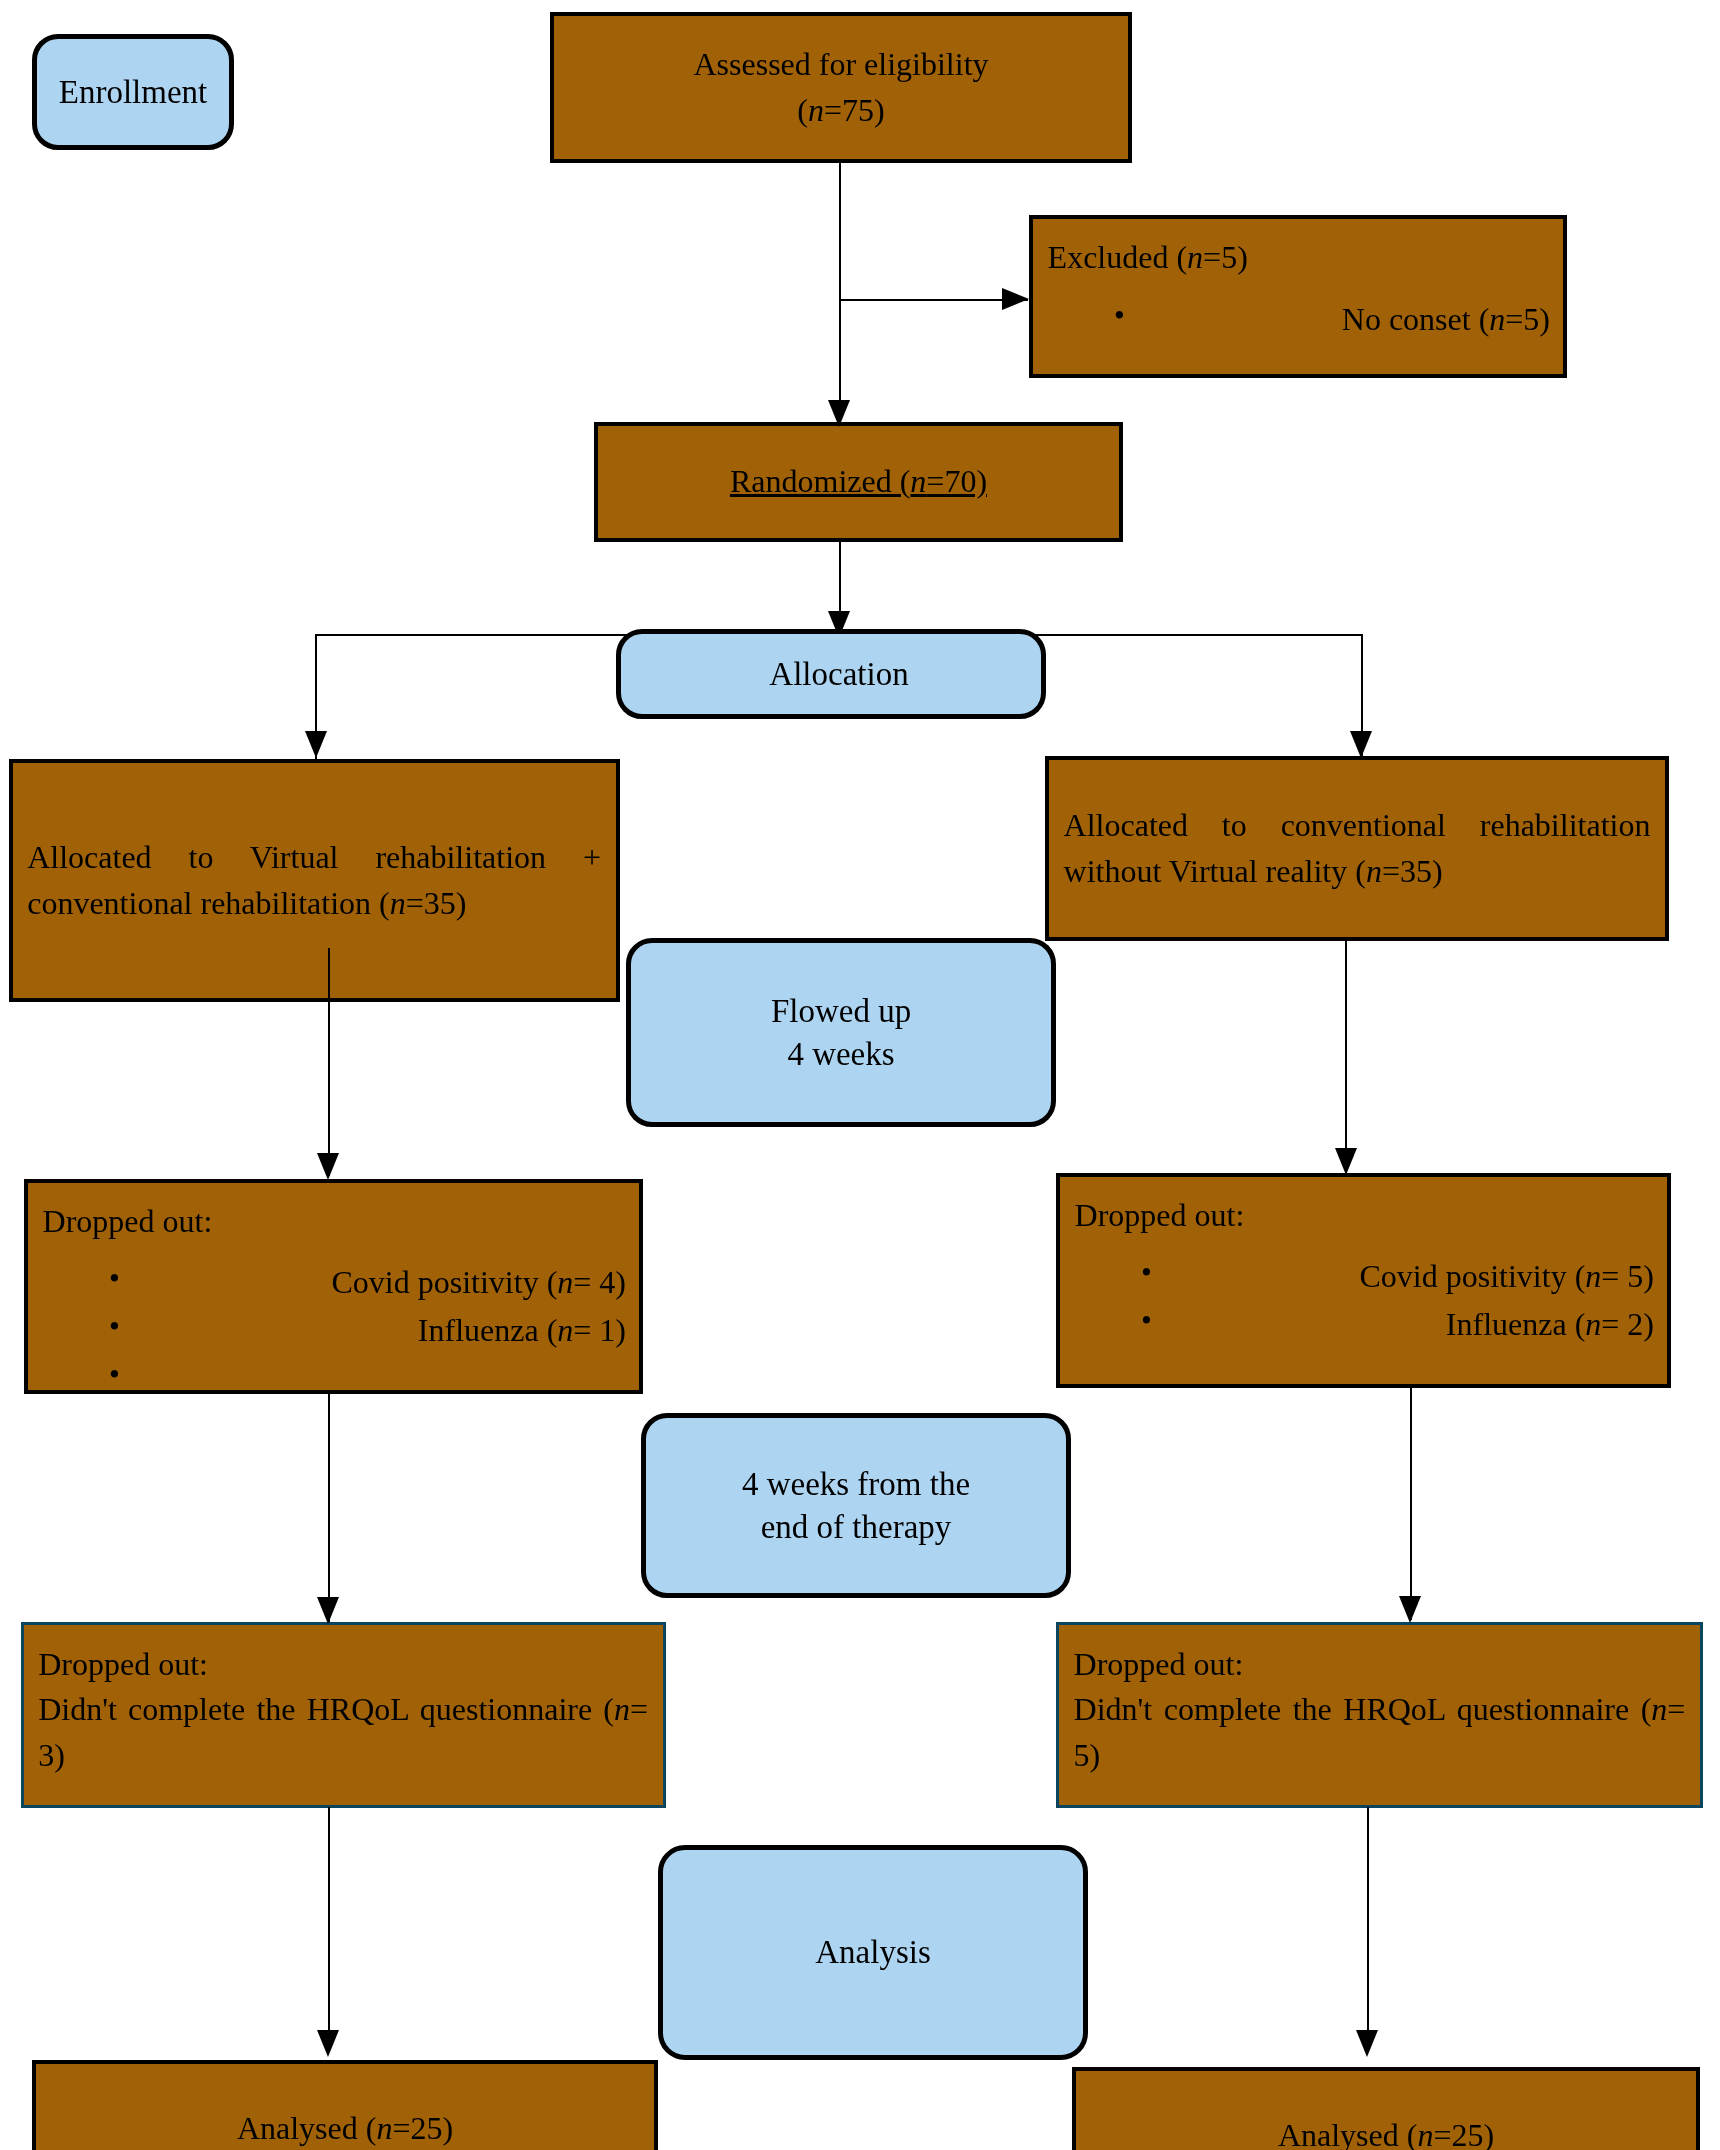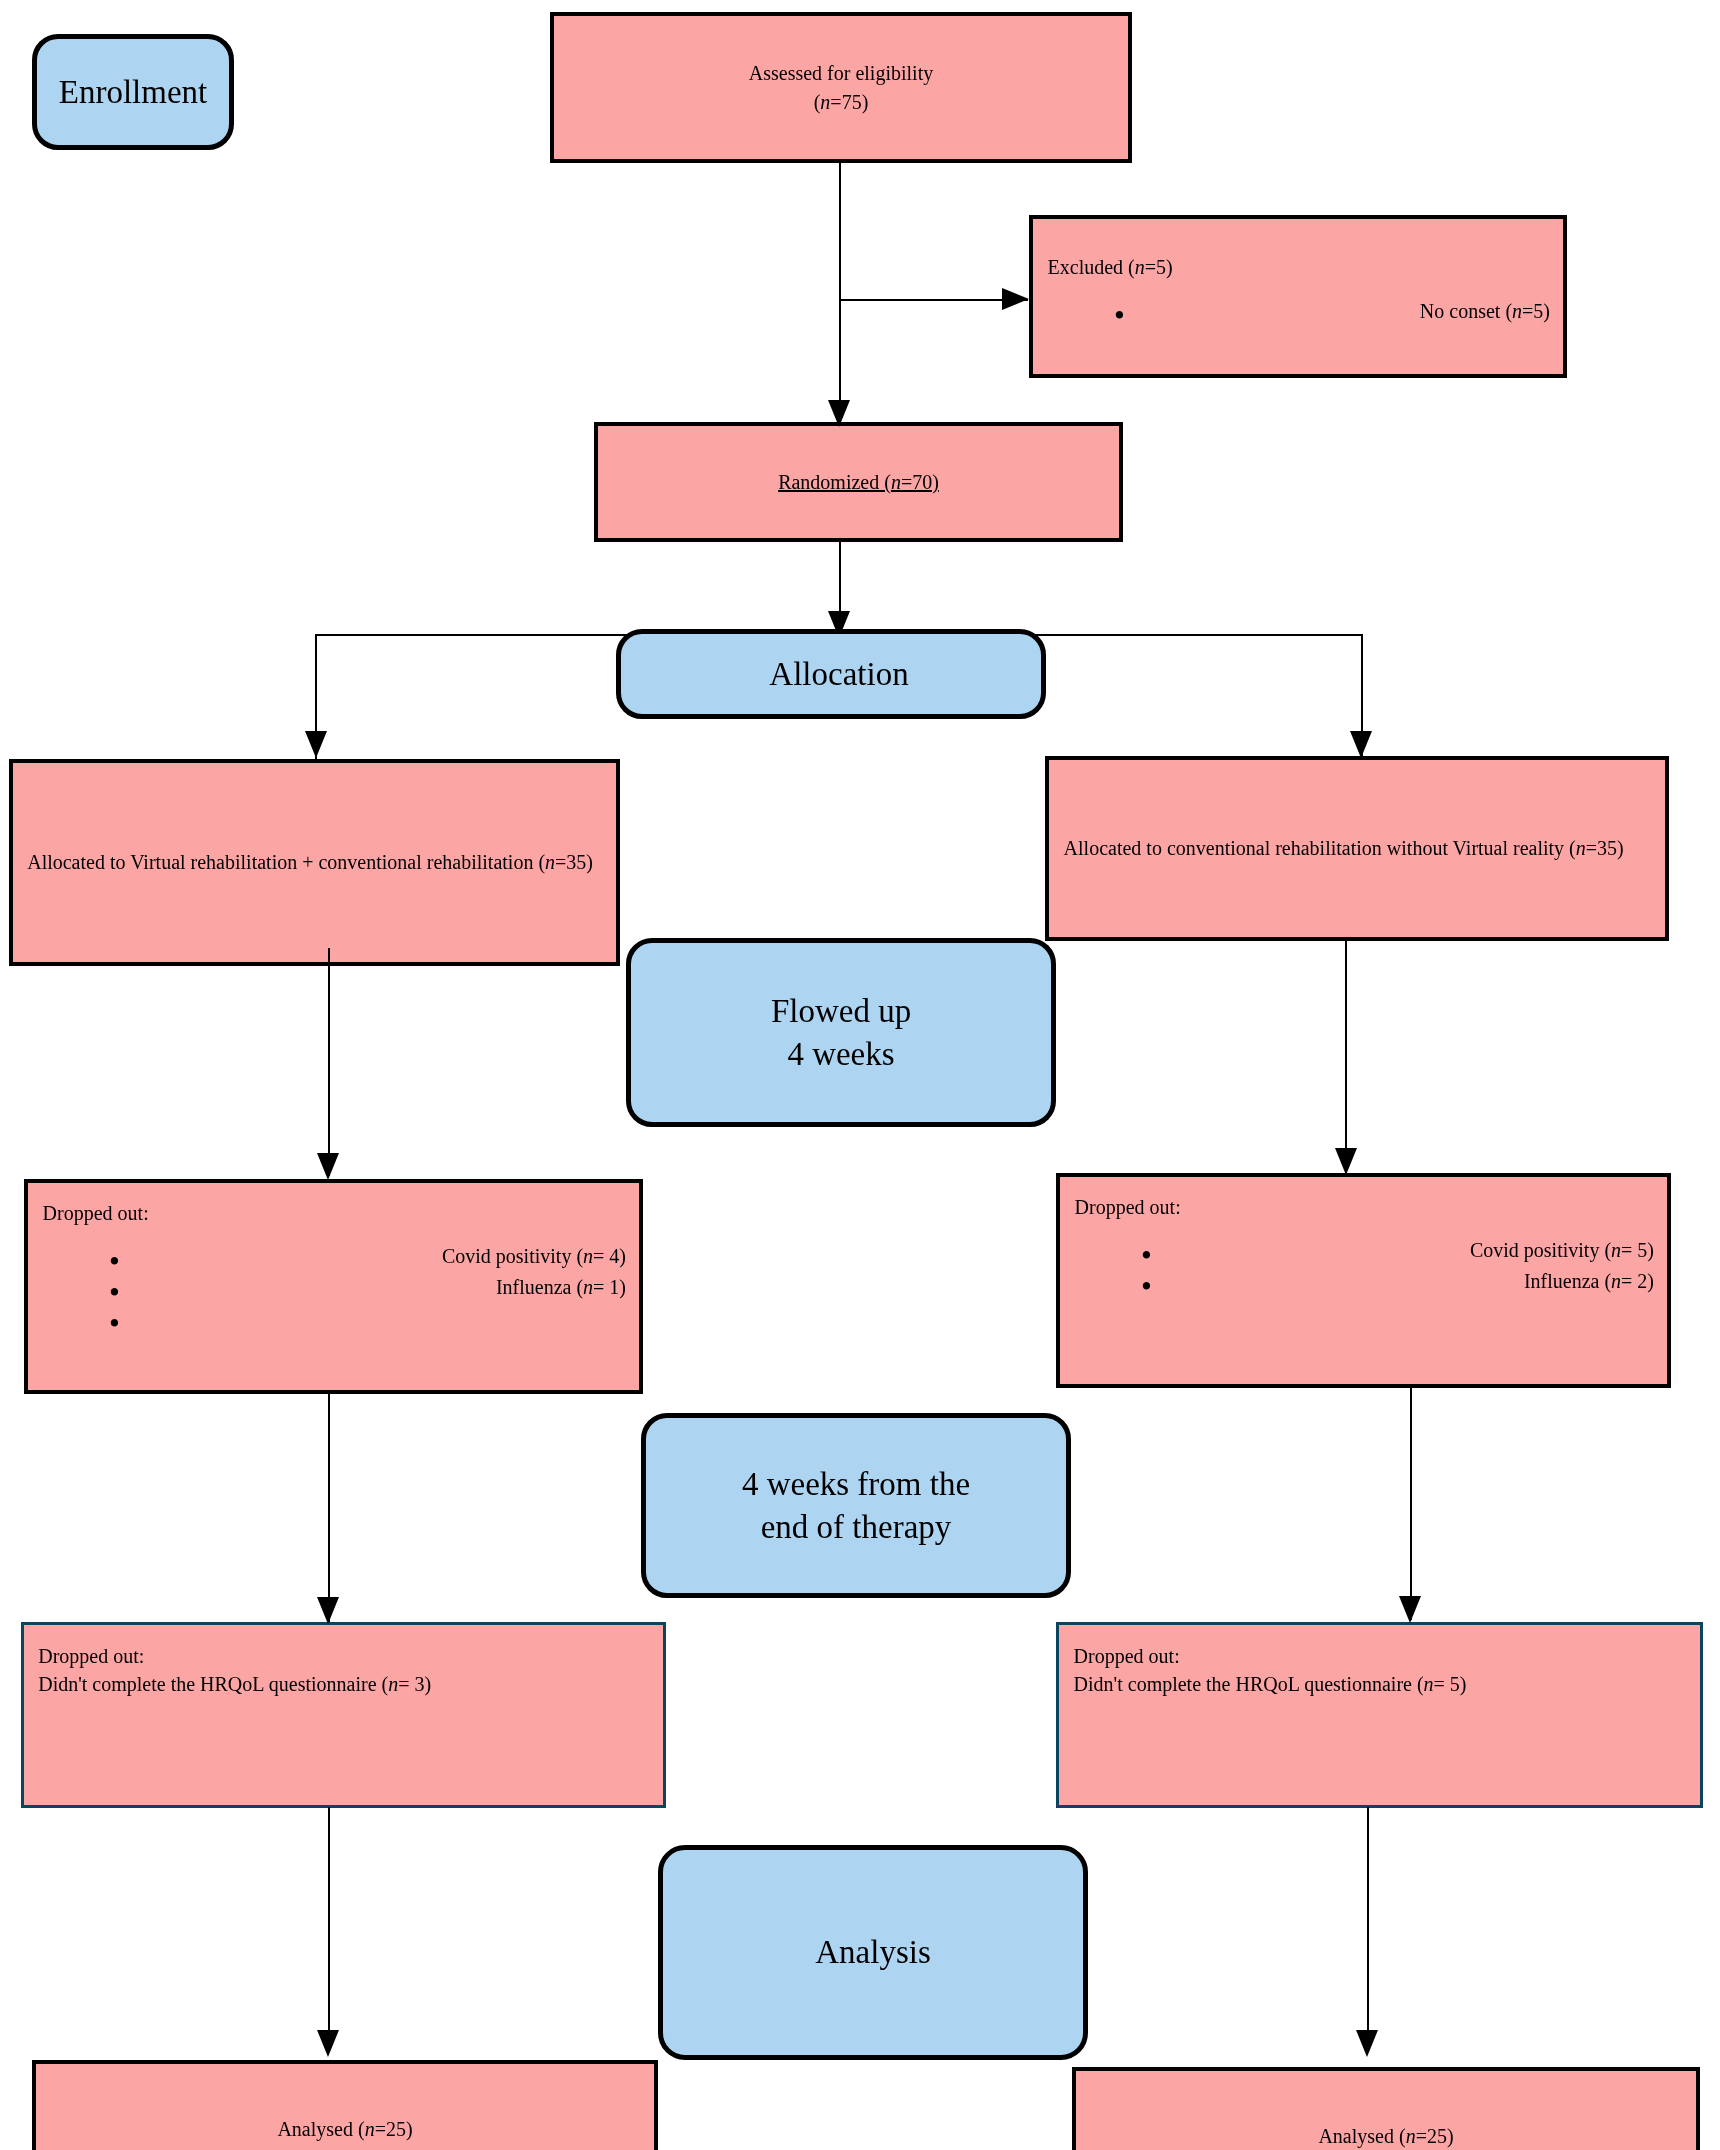--- a/index.html
+++ b/index.html
@@ -13,26 +13,26 @@
     width:1720px;
     height:2210px;
     background:#ffffff;
     overflow:hidden;
   }
 
   
   .box{
     position:absolute;
     box-sizing:border-box;
-    background:#fca5a5;
+    background:#a16207;
     border:4.3px solid #000000;
     display:flex;
     flex-direction:column;
     justify-content:center;
-    font-size:20px;
+    font-size:32px;
     line-height:1.42;
   }
   .box .pad{padding:0 14.6px;}
   .center{text-align:center;}
   .justify{text-align:justify;text-align-last:left;}
   .teal{border-color:#0a4560;border-width:3.4px;}
 
   
   .stage{
     position:absolute;
@@ -129,21 +129,21 @@
   <div class="hline" style="left:315px;top:634px;width:1046px;"></div>
   <div class="vline" style="left:315px;top:634px;height:125px;"></div>
   <div class="arrowdown" style="left:305px;top:731px;"></div>
   <div class="vline" style="left:1361px;top:634px;height:125px;"></div>
   <div class="arrowdown" style="left:1350px;top:731px;"></div>
 
   <div class="stage" style="left:616px;top:629px;width:430px;height:90px;padding-left:16px;">
     <span>Allocation</span>
   </div>
 
-  <div class="box justify" style="left:8.6px;top:759px;width:611px;height:207px;">
+  <div class="box justify" style="left:8.6px;top:759px;width:611px;height:243px;">
     <div class="pad"><span>Allocated to Virtual rehabilitation + conventional rehabilitation (</span><i class="n">n</i><span>=35)</span></div>
   </div>
 
   <div class="box justify" style="left:1045px;top:756px;width:624px;height:185px;">
     <div class="pad"><span>Allocated to conventional rehabilitation without Virtual reality (</span><i class="n">n</i><span>=35)</span></div>
   </div>
 
   <div class="vline" style="left:328px;top:948px;height:228px;"></div>
   <div class="arrowdown" style="left:317px;top:1153px;"></div>
 

